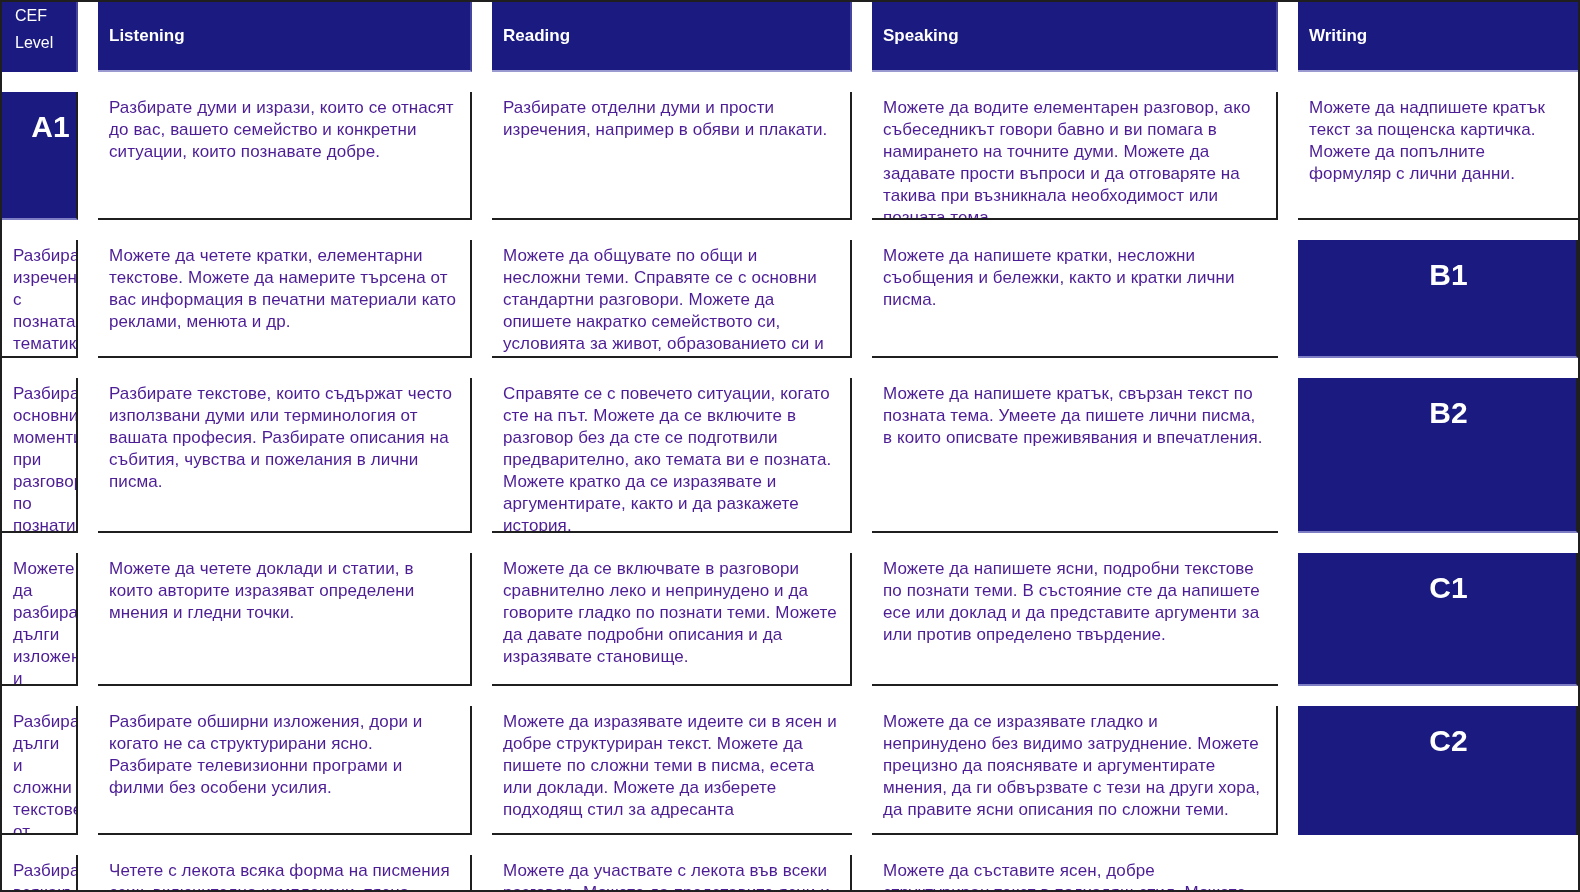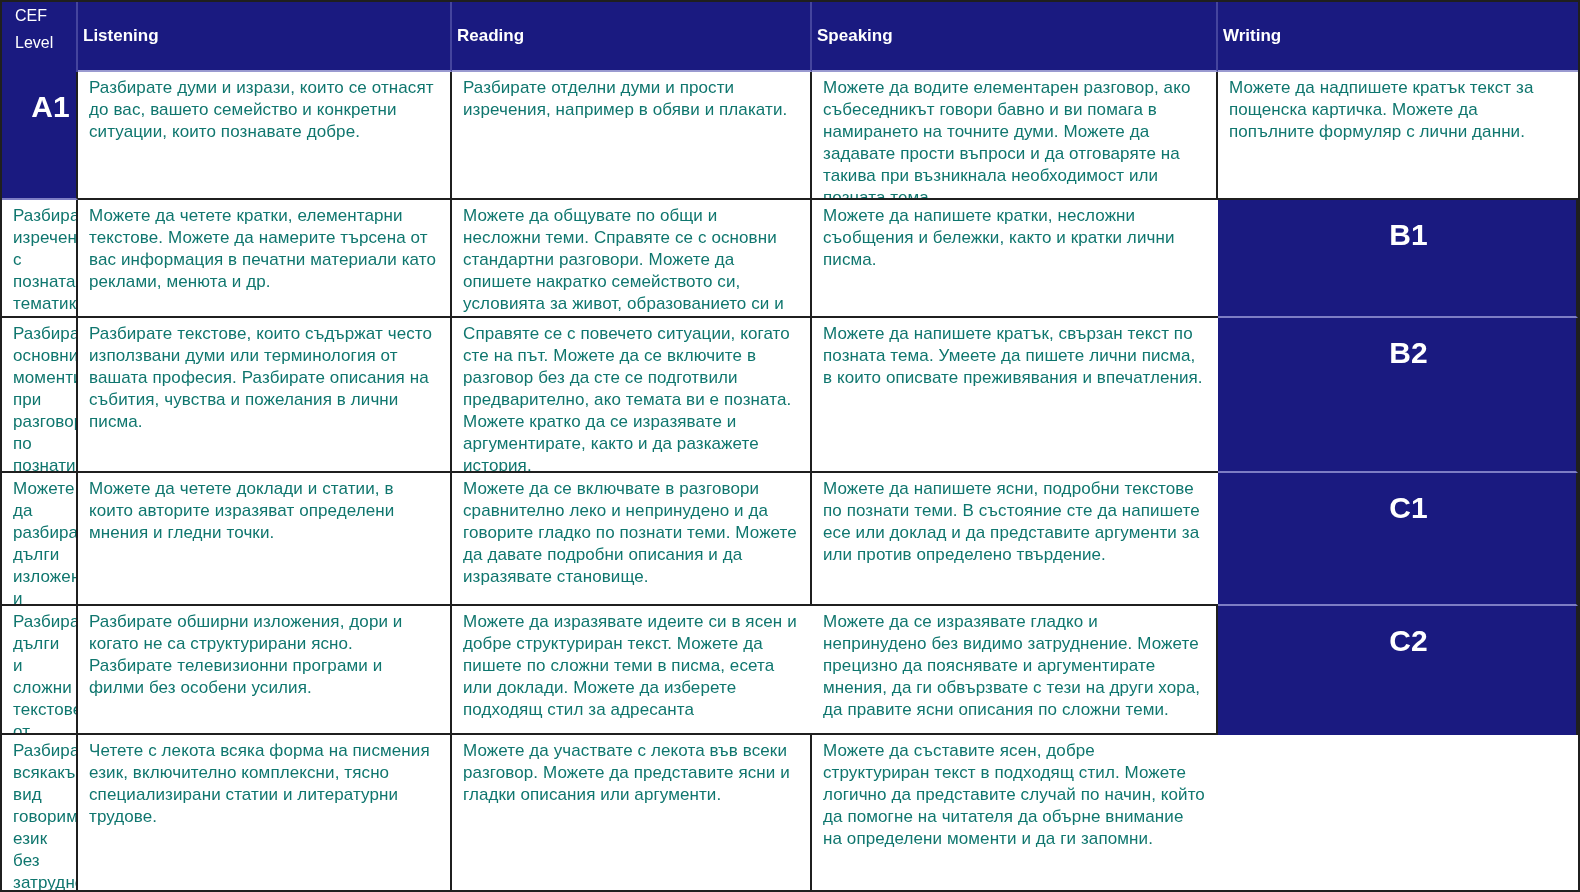--- a/index.html
+++ b/index.html
@@ -15,49 +15,50 @@
   }
   .table {
     box-sizing: border-box;
     width: 1580px;
     height: 892px;
     border: 2px solid #1f1f1f;
     display: grid;
     grid-template-columns: 76px 374px 360px 406px 1fr;
     grid-template-rows: 70px 128px 118px 155px 133px 129px 1fr;
     background: #ffffff;
+    gap: 20px;
   }
   .cell {
     box-sizing: border-box;
     overflow: hidden;
   }
   
   .body-cell {
     background: #ffffff;
-    color: #0f766e;
+    color: #4c1d95;
     font-size: 17px;
     line-height: 22px;
     padding: 5px 12px 0 11px;
     border-right: 2px solid #1f1f1f;
     border-bottom: 2px solid #1f1f1f;
     letter-spacing: 0.1px;
   }
   .body-cell.last-col { border-right: none; }
   .last-row { border-bottom: none !important; }
   
   .navy {
     background: #1a1a80;
     color: #ffffff;
   }
   .head {
     font-weight: bold;
     font-size: 17px;
     display: flex;
     align-items: center;
-    padding-left: 5px;
+    padding-left: 11px;
     border-right: 2px solid #45459e;
     border-bottom: 2px solid #9a9ad0;
   }
   .head.last-col { border-right: none; }
   .level-head {
     flex-direction: column;
     align-items: flex-start;
     justify-content: center;
     padding-left: 13px;
     font-size: 16px;

